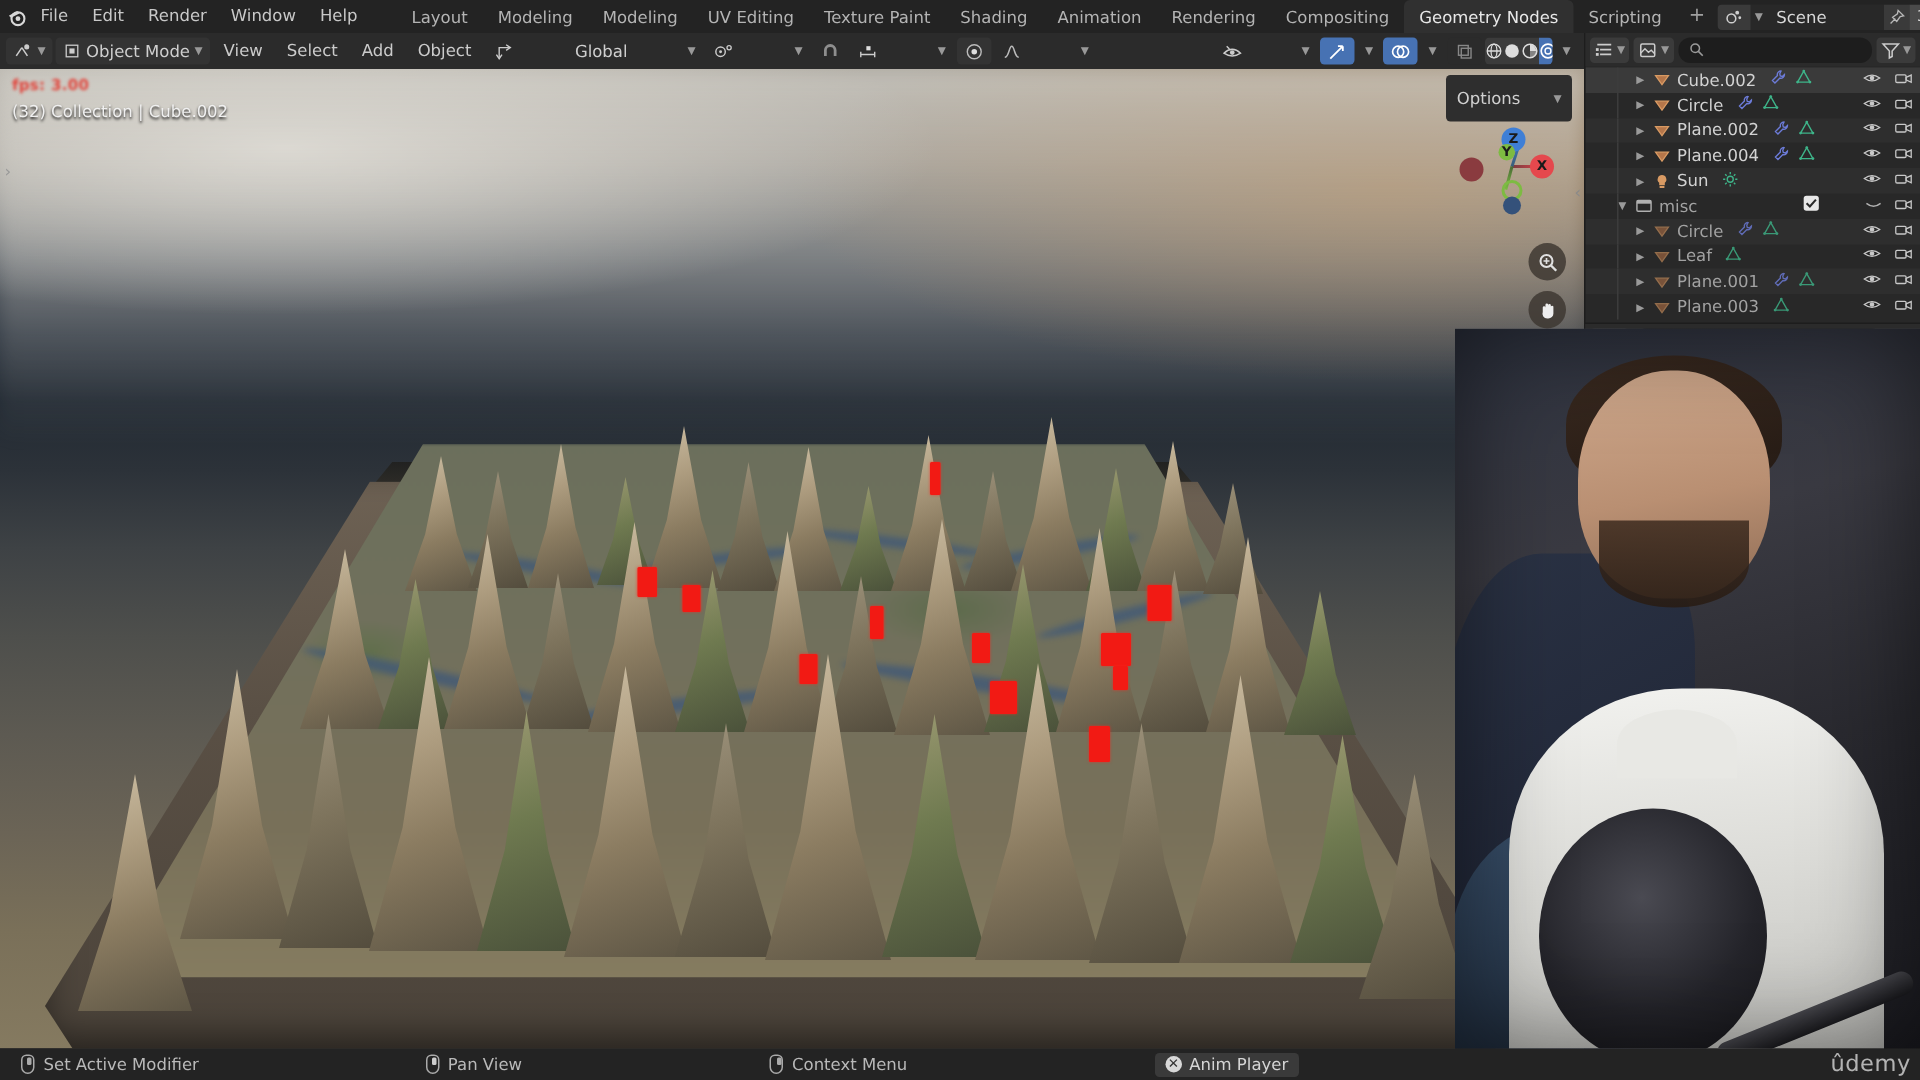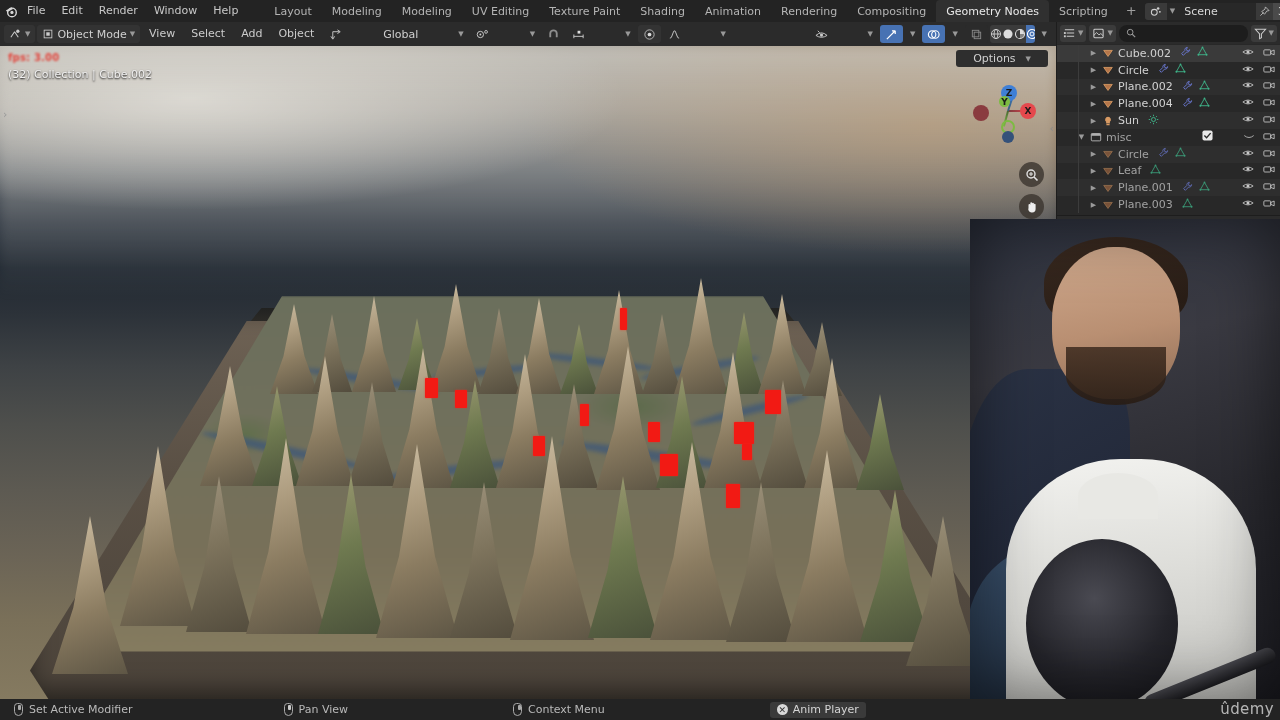--- a/index.html
+++ b/index.html
@@ -107,22 +107,22 @@
   .peak.dark { background:linear-gradient(160deg,#9e937c 0%,#7d735c 45%,#534c3d 100%); }
   .peak.green { background:linear-gradient(160deg,#9c9a72 0%,#6f7a50 45%,#4a513a 100%); }
   .marker { position:absolute; background:#f21a14; border-radius:1px; box-shadow:0 0 2px rgba(255,40,30,.7); }
 
   
   .vp-stats { position:absolute; left:8px; top:30px; z-index:5; pointer-events:none; }
   .fps { color:#e2453c; font-size:10px; filter:blur(1.1px); font-weight:bold; letter-spacing:.2px;}
   .coll-text { color:#f0f0f0; font-size:11px; margin-top:5px; text-shadow:0 1px 2px #000; }
   .options-btn {
     position:absolute; right:8px; top:28px; z-index:5;
-    background:#2e2e2e; border-radius:3px; height:17px; padding:0 17px;
-    display:flex; align-items:center; gap:10px; color:#d0d0d0; font-size:11px;
+    background:#2e2e2e; border-radius:3px; height:31px; padding:0 7px;
+    display:flex; align-items:center; gap:22px; color:#d0d0d0; font-size:11px;
   }
   .gizmo { position:absolute; right:20px; top:62px; width:54px; height:54px; z-index:5;}
   .gz-axis { position:absolute; left:26px; top:26px; height:2px; transform-origin:0 50%; }
   .gz-ball { position:absolute; width:16px; height:16px; border-radius:50%;
              display:flex; align-items:center; justify-content:center;
              font-size:9px; font-weight:bold; color:#1a1a1a; }
   .gz-ball.hollow { background:transparent; }
   .nav-btns { position:absolute; right:12px; top:140px; z-index:5; display:flex; flex-direction:column; gap:7px;}
   .nav-btn { width:25px; height:25px; border-radius:50%; background:rgba(60,54,48,.82);
              display:flex; align-items:center; justify-content:center; color:#ddd; font-size:13px;}

